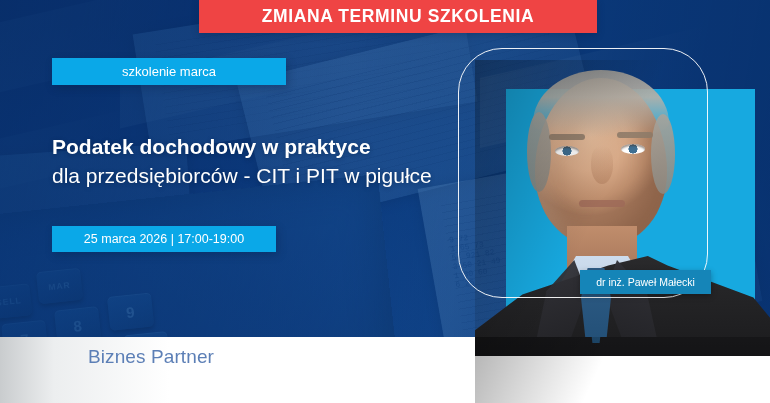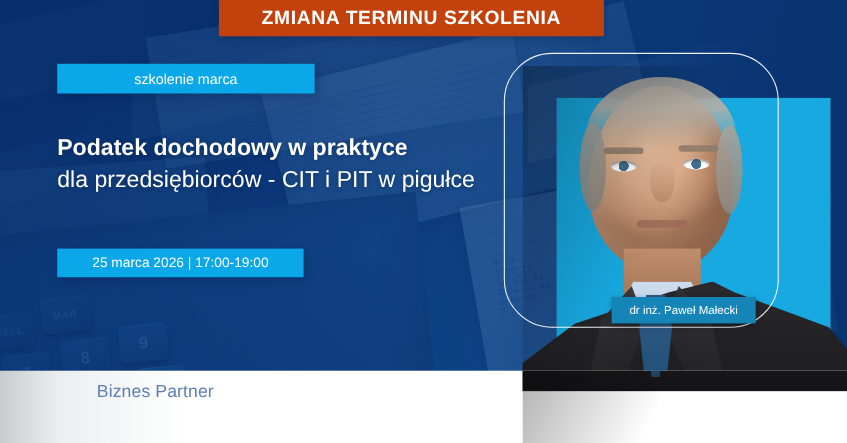--- a/index.html
+++ b/index.html
@@ -62,22 +62,22 @@
       linear-gradient(100deg, rgba(13,70,136,.88) 0%, rgba(16,78,146,.66) 35%, rgba(20,88,158,.45) 60%, rgba(17,80,150,.70) 100%);
     mix-blend-mode:multiply;
   }
   .bg-tint{
     position:absolute; inset:0;
     background:linear-gradient(90deg, rgba(12,62,124,.55) 0%, rgba(14,72,140,.30) 45%, rgba(11,60,120,.50) 100%);
   }
 
   
   .top-banner{
-    position:absolute; left:199px; top:0; width:350px; height:33px;
-    background:#c2410c;
+    position:absolute; left:199px; top:0; width:398px; height:33px;
+    background:#ef4444;
     display:flex; align-items:center; justify-content:center;
     box-shadow:0 2px 7px rgba(4,30,64,.30);
   }
   .top-banner span{
     color:#ffffff; font-size:17.5px; font-weight:700; letter-spacing:.6px;
   }
 
   
   .badge-online{
     position:absolute; left:52px; top:58px; width:234px; height:27px;
@@ -92,21 +92,21 @@
     box-shadow:2px 3px 8px rgba(4,30,64,.30);
   }
   .badge-date span{ color:#ffffff; font-size:12.5px; }
 
   
   .title{
     position:absolute; left:52px; top:120px; width:420px;
     color:#ffffff; font-size:21px; line-height:29px;
     text-shadow:0 1px 4px rgba(4,30,64,.45);
   }
-  .title .l1{ font-weight:700; display:block; }
+  .title .l1{ font-weight:700; display:block;margin-top:12px; }
   .title .l2{ display:block; }
   .title .b{ font-weight:400; }
   .title .r{ font-weight:400; }
 
   
   .photo-cyan{
     position:absolute; left:506px; top:89px; width:249px; height:248px;
     background:#17a9e0;
   }
   .portrait{
@@ -195,21 +195,21 @@
 
   
   .frame{
     position:absolute; left:458px; top:48px; width:250px; height:250px;
     border:1.6px solid rgba(255,255,255,.92);
     border-radius:44px;
   }
 
   
   .name-tag{
-    position:absolute; left:556px; top:270px; width:131px; height:24px;
+    position:absolute; left:580px; top:270px; width:131px; height:24px;
     background:#1585b8;
     display:flex; align-items:center; justify-content:center;
     box-shadow:0 2px 6px rgba(0,0,0,.30);
   }
   .name-tag span{ color:#ffffff; font-size:10.5px; }
 
   
   .footer{
     position:absolute; left:0; top:337px; width:770px; height:66px;
     background:linear-gradient(90deg,#c9ccce 0%, #eceeef 7%, #ffffff 22%, #ffffff 100%);
@@ -219,21 +219,21 @@
   }
   .logo-poznan .word{
     position:relative; font-size:24px; font-weight:700; letter-spacing:-.5px;
     color:#1b3f7a; line-height:26px;
   }
   .logo-poznan .star{
     position:absolute; right:-11px; top:-10px; color:#1aa7e0;
     font-size:26px; line-height:26px; font-weight:700;
   }
   .logo-poznan .sub{
-    font-size:16px; color:#5c7fb6; line-height:20px; letter-spacing:.1px;
+    font-size:19px; color:#5c7fb6; line-height:20px; letter-spacing:.1px;
   }
   
   .footer-suit{
     position:absolute; left:475px; top:337px; width:300px; height:66px;
     overflow:hidden;
   }
 </style>
 </head>
 <body>
 

